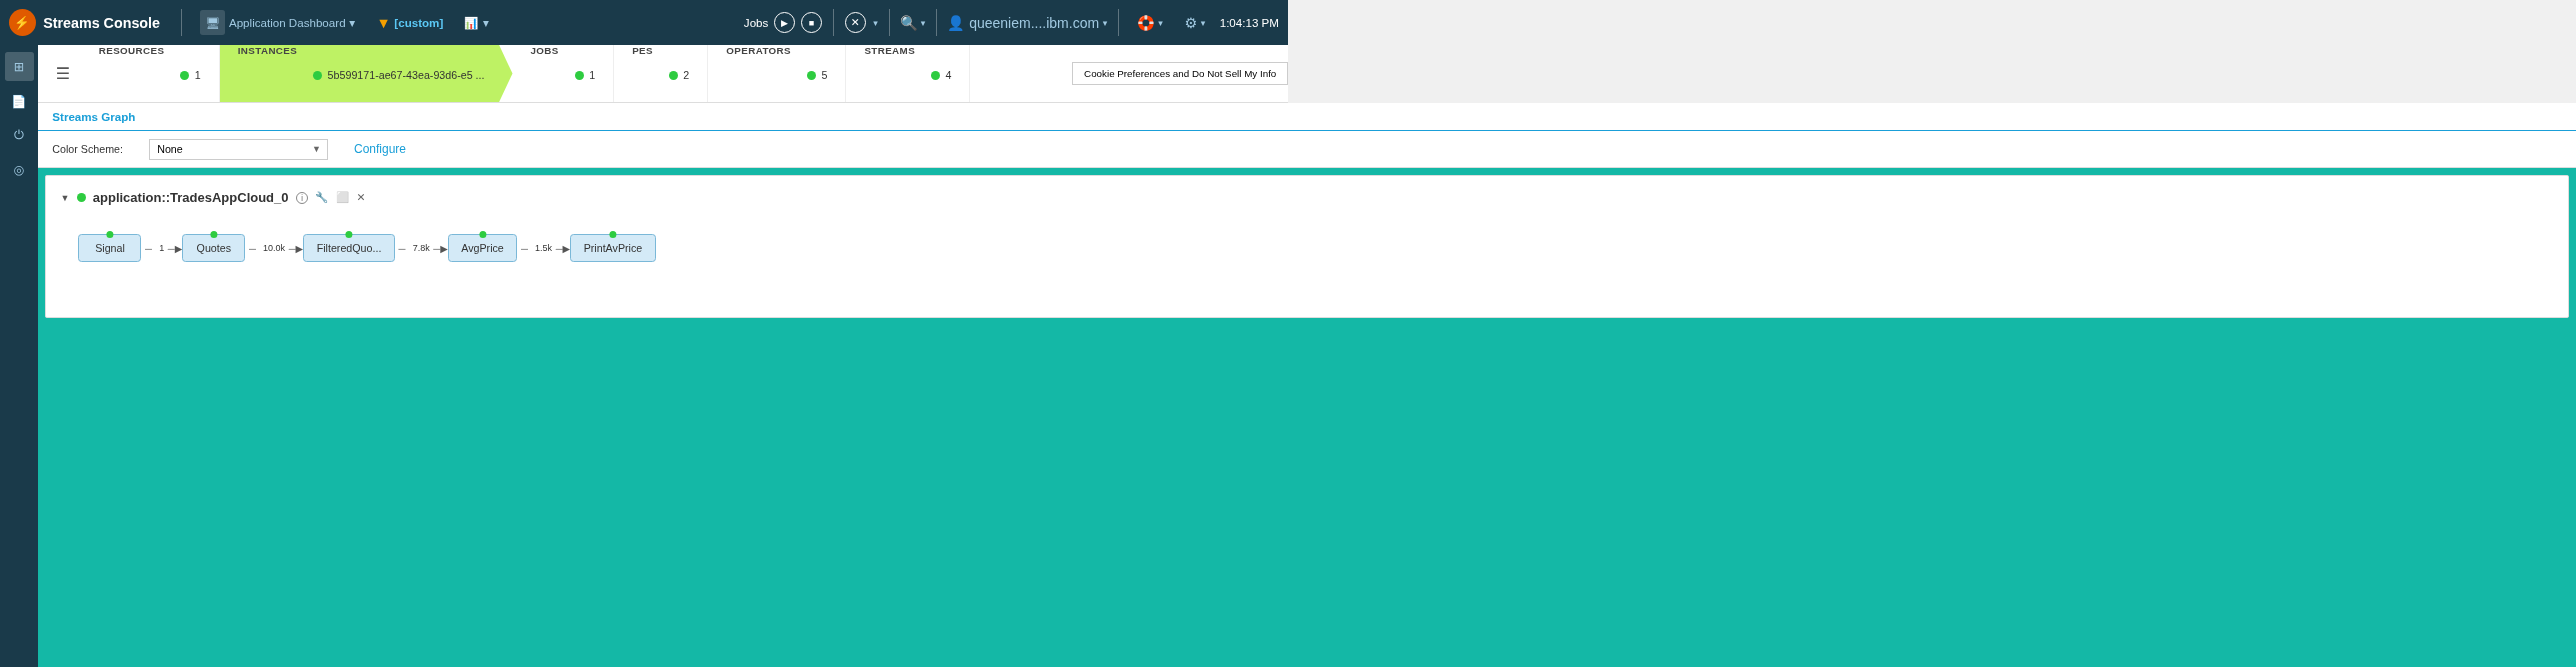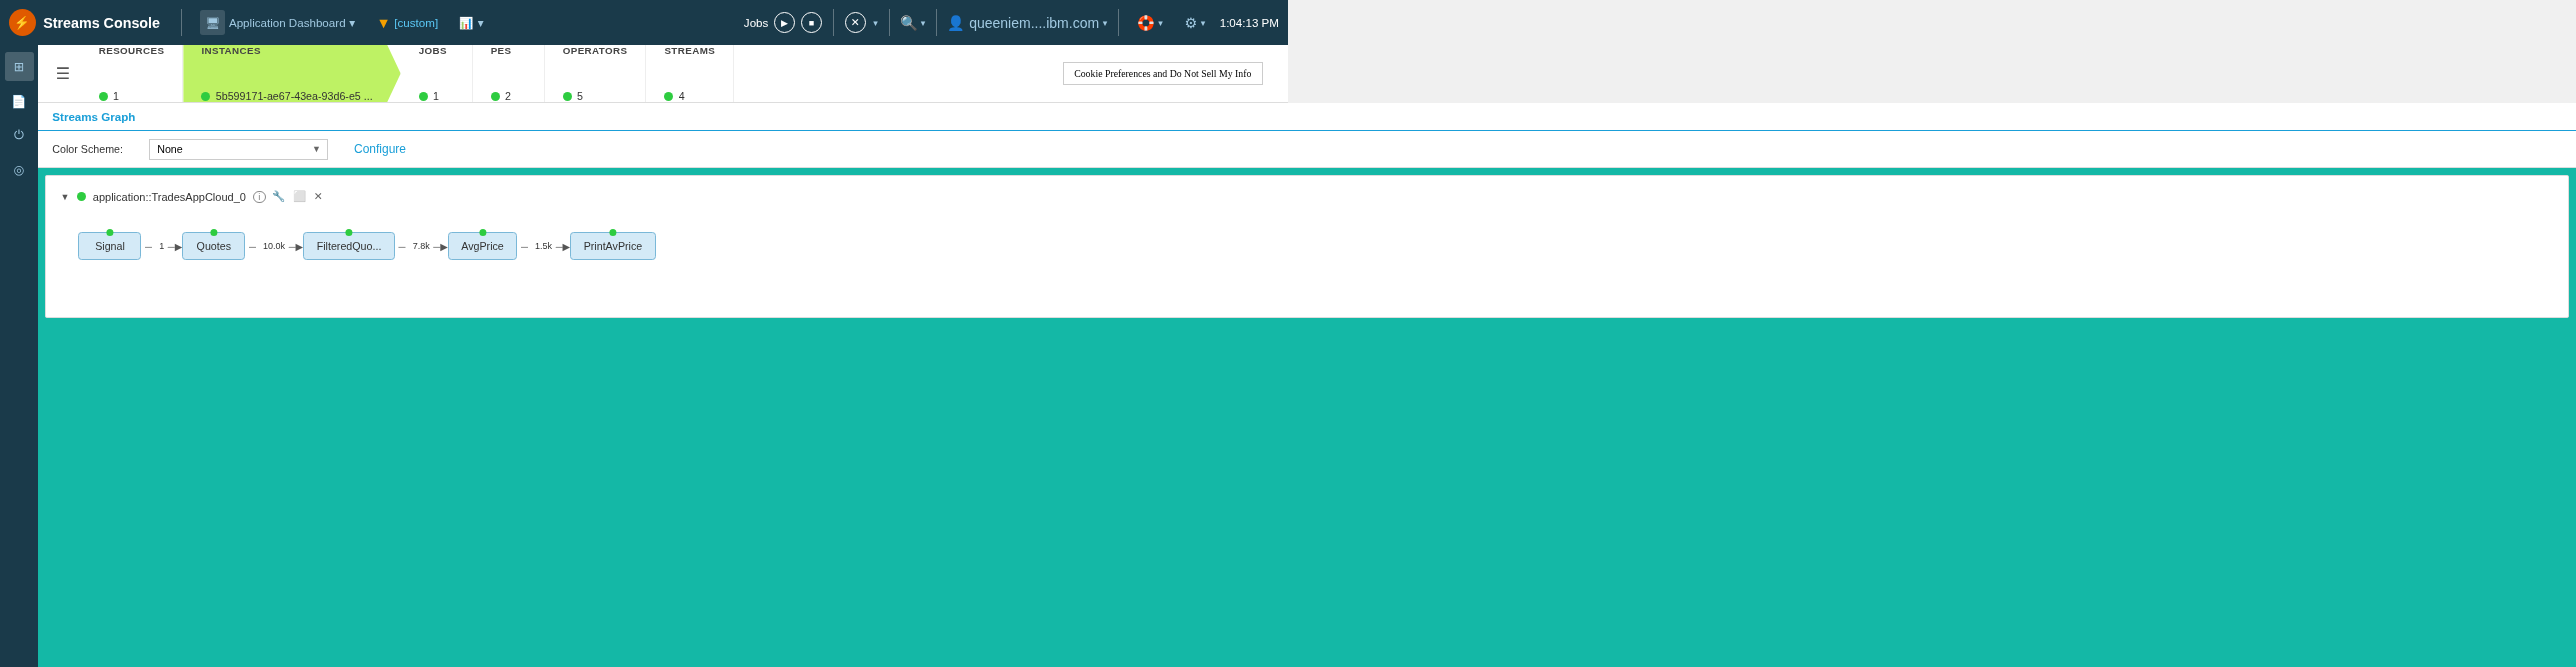--- a/index.html
+++ b/index.html
@@ -40,21 +40,21 @@
       display: flex; align-items: center; gap: 3.6px;
       color: #a0c8e0; font-size: 11.6px; cursor: pointer;
       padding: 3.6px 7.2px; border-radius: 2.7px;
     }
     .navbar-icon-box {
       display: flex; align-items: center; justify-content: center;
       width: 25px; height: 25px; background: rgba(255,255,255,0.15);
       border-radius: 2.7px;
     }
     .filter-icon { color: #f5a000; font-size: 14.3px; }
-    .custom-tag { color: #5bc8f5; font-size: 11.6px; font-weight: normal; }
+    .custom-tag { color: #5bc8f5; font-size: 11.6px; font-weight: bold; }
     .navbar-spacer { flex: 1; }
     .jobs-section { display: flex; align-items: center; gap: 5.4px; color: #fff; font-size: 11.6px; }
     .play-btn, .stop-btn {
       width: 21.5px; height: 21.5px; border-radius: 50%; border: 1.8px solid #fff;
       display: flex; align-items: center; justify-content: center; cursor: pointer; font-size: 9px;
     }
     .play-btn { color: #fff; }
     .stop-btn { color: #fff; }
     .close-circle {
       width: 21.5px; height: 21.5px; border-radius: 50%; border: 1.8px solid #fff;
@@ -72,48 +72,47 @@
       border-bottom: 0.9px solid #ddd;
       height: 58px;
       padding-left: 45px;
     }
     .stats-bar-left {
       display: flex; align-items: center;
       padding: 0 10.7px;
     }
     .hamburger { font-size: 16px; color: #555; cursor: pointer; }
     .stat-item {
-      display: flex; flex-direction: column; justify-content: space-between;
+      display: flex; justify-content: flex-start;
       padding: 0 18px;
       border-right: 0.9px solid #eee;
       min-width: 72px;
       gap: 16px;
     }
     .stat-item.active-instance {
       background: #bef264;
       clip-path: polygon(0 0, calc(100% - 13.4px) 0, 100% 50%, calc(100% - 13.4px) 100%, 0 100%);
       padding-right: 27px;
     }
     .stat-label {
       font-size: 9.8px; font-weight: bold; color: #444; text-transform: uppercase; letter-spacing: 0.4px;
     }
     .stat-value { display: flex; align-items: center; gap: 5.4px; font-size: 10.7px; color: #333; margin-top: 3.6px; }
     .green-dot { width: 9px; height: 9px; border-radius: 50%; background: #2ecc40; display: inline-block; }
     .stat-value-text { font-size: 10.7px; color: #333; }
     .cookie-btn {
       margin-left: auto;
-      margin-right: 25px;
+      margin-right: 0;
       align-self: center;
       border: 0.9px solid #ccc;
       padding: 5.4px 10.7px;
       font-size: 9.8px;
       background: #fff;
       cursor: pointer;
       white-space: nowrap;
-      font-family: Liberation Serif, serif;
     }
 
     
     .sidebar {
       position: absolute;
       top: 45px;
       left: 0;
       width: 38px;
       height: calc(100% - 45px);
       background: #1a3a4a;
@@ -201,21 +200,21 @@
     .graph-title-bar {
       display: flex;
       align-items: center;
       gap: 7.2px;
       margin-bottom: 14.3px;
       font-size: 10.7px;
       color: #333;
     }
     .collapse-arrow { cursor: pointer; color: #555; font-size: 9px; }
     .app-dot { width: 9px; height: 9px; border-radius: 50%; background: #2ecc40; }
-    .app-name { font-size: 11px; color: #333; font-weight: normal; }
+    .app-name { font-size: 13px; color: #333; font-weight: bold; }
     .info-icon { color: #888; font-size: 9.8px; border: 0.9px solid #888; border-radius: 50%; width: 12.5px; height: 12.5px; display: flex; align-items: center; justify-content: center; cursor: pointer; font-style: normal; }
     .tool-icon { color: #666; font-size: 10.7px; cursor: pointer; }
 
     
     .flow-diagram {
       display: flex;
       align-items: center;
       gap: 0;
       padding: 14.3px 18px;
     }

